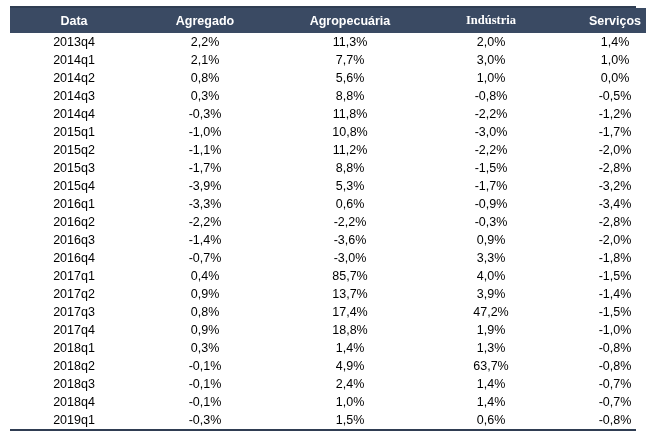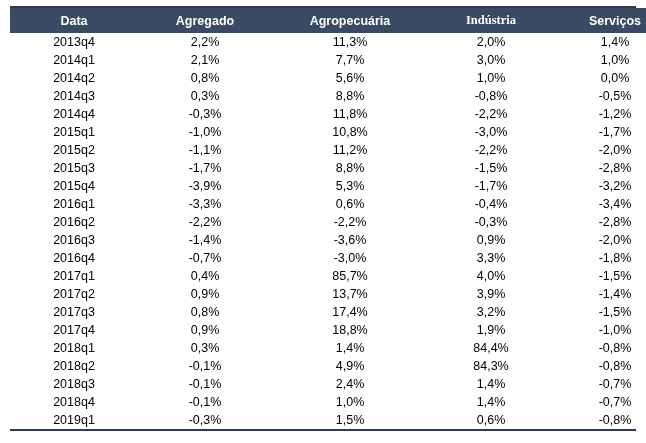--- a/index.html
+++ b/index.html
@@ -147,21 +147,21 @@
           <td>2015q4</td>
           <td>-3,9%</td>
           <td>5,3%</td>
           <td>-1,7%</td>
           <td>-3,2%</td>
         </tr>
         <tr>
           <td>2016q1</td>
           <td>-3,3%</td>
           <td>0,6%</td>
-          <td>-0,4%</td>
+          <td>-0,9%</td>
           <td>-3,4%</td>
         </tr>
         <tr>
           <td>2016q2</td>
           <td>-2,2%</td>
           <td>-2,2%</td>
           <td>-0,3%</td>
           <td>-2,8%</td>
         </tr>
         <tr>
@@ -189,42 +189,42 @@
           <td>2017q2</td>
           <td>0,9%</td>
           <td>13,7%</td>
           <td>3,9%</td>
           <td>-1,4%</td>
         </tr>
         <tr>
           <td>2017q3</td>
           <td>0,8%</td>
           <td>17,4%</td>
-          <td>3,2%</td>
+          <td>47,2%</td>
           <td>-1,5%</td>
         </tr>
         <tr>
           <td>2017q4</td>
           <td>0,9%</td>
           <td>18,8%</td>
           <td>1,9%</td>
           <td>-1,0%</td>
         </tr>
         <tr>
           <td>2018q1</td>
           <td>0,3%</td>
           <td>1,4%</td>
-          <td>84,4%</td>
+          <td>1,3%</td>
           <td>-0,8%</td>
         </tr>
         <tr>
           <td>2018q2</td>
           <td>-0,1%</td>
           <td>4,9%</td>
-          <td>84,3%</td>
+          <td>63,7%</td>
           <td>-0,8%</td>
         </tr>
         <tr>
           <td>2018q3</td>
           <td>-0,1%</td>
           <td>2,4%</td>
           <td>1,4%</td>
           <td>-0,7%</td>
         </tr>
         <tr>

